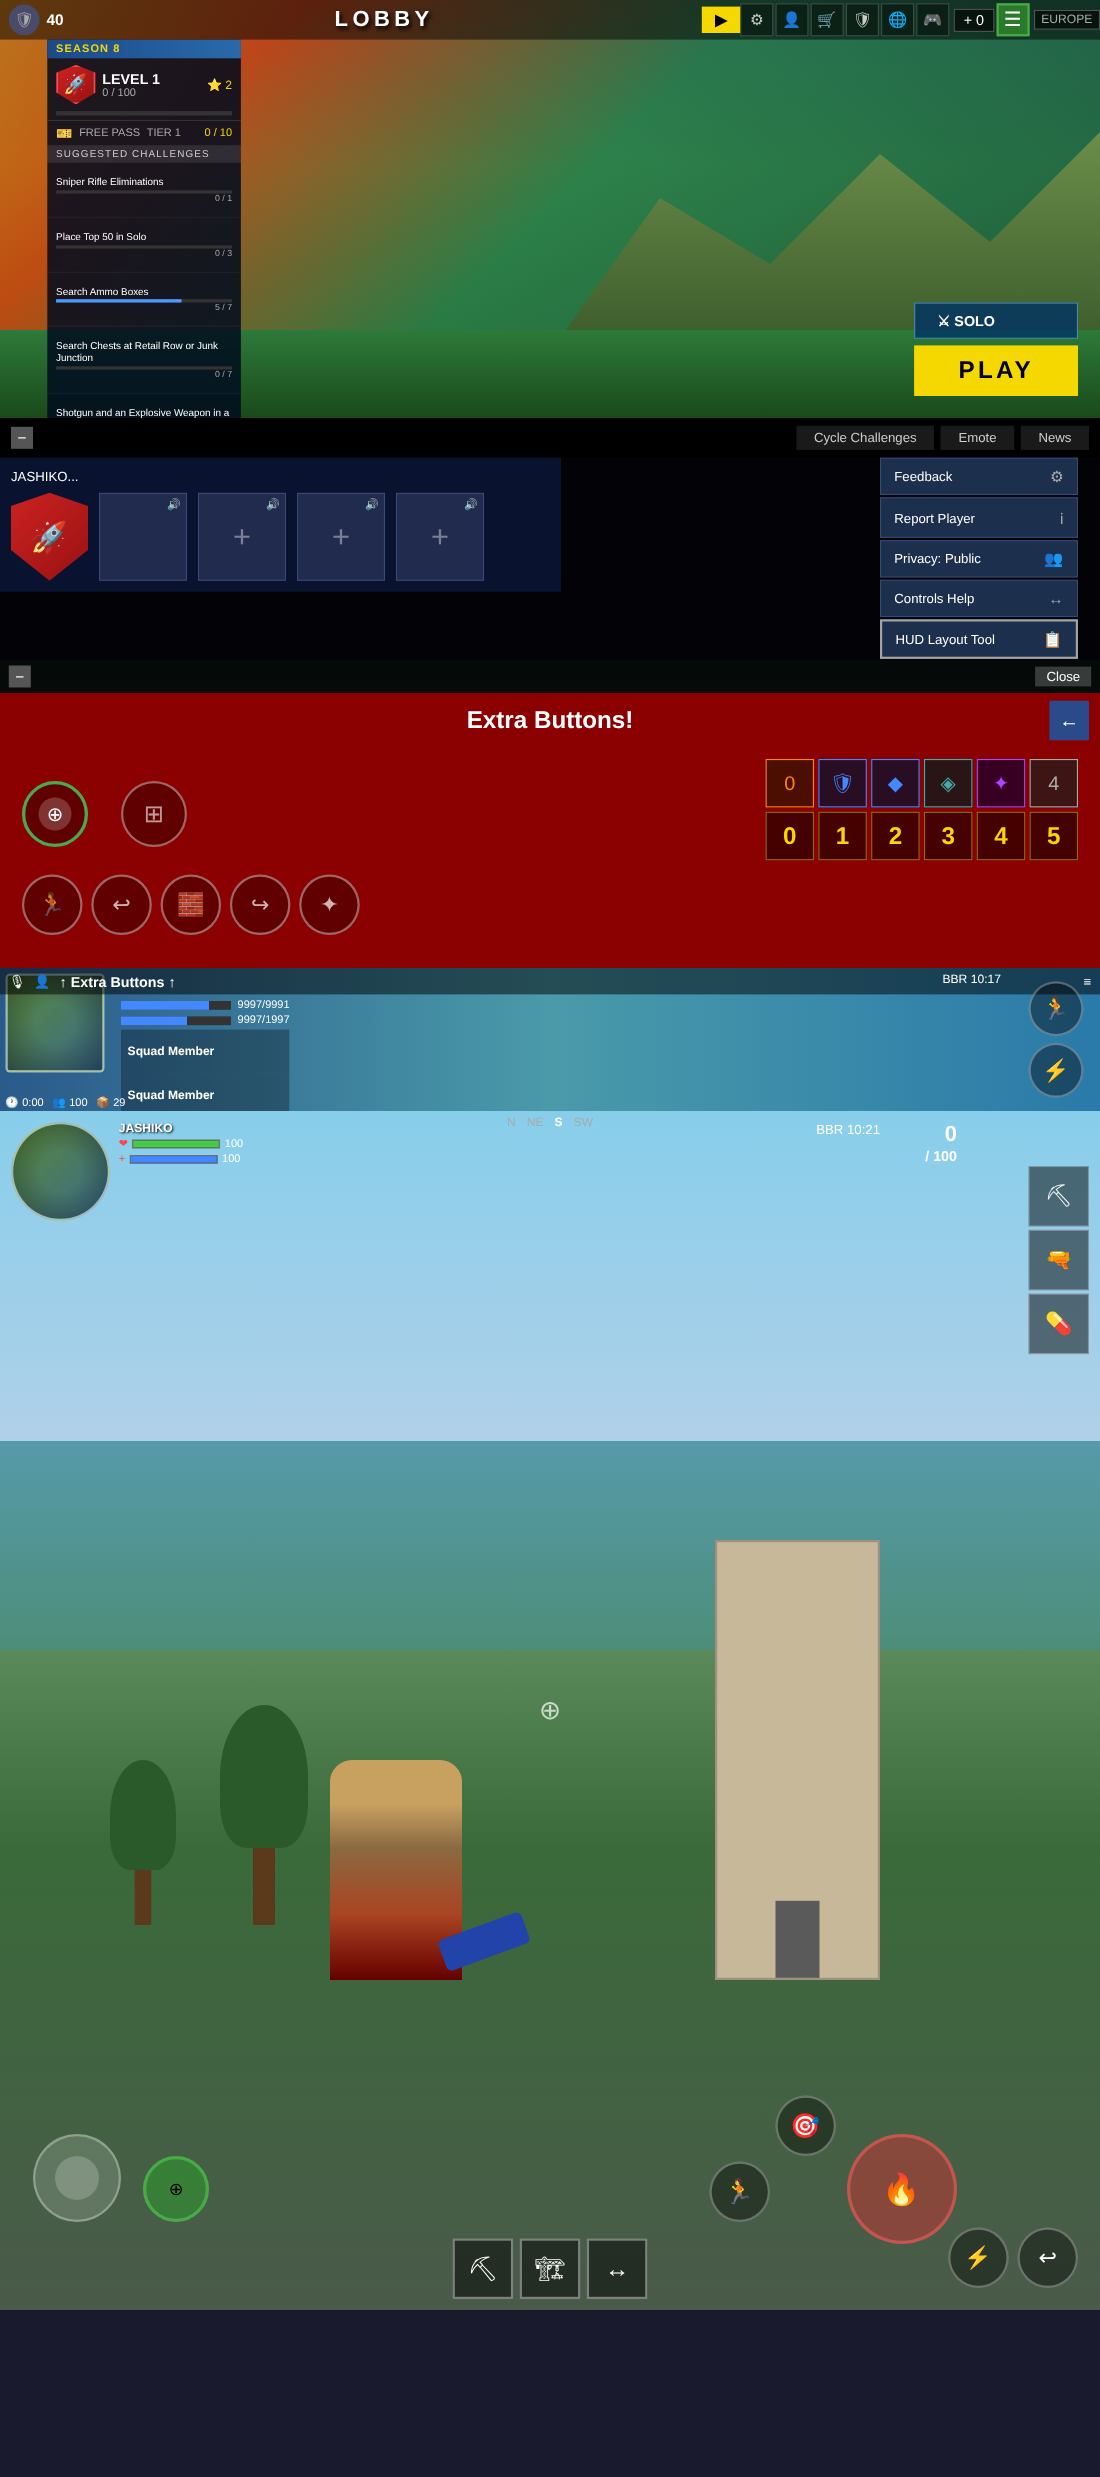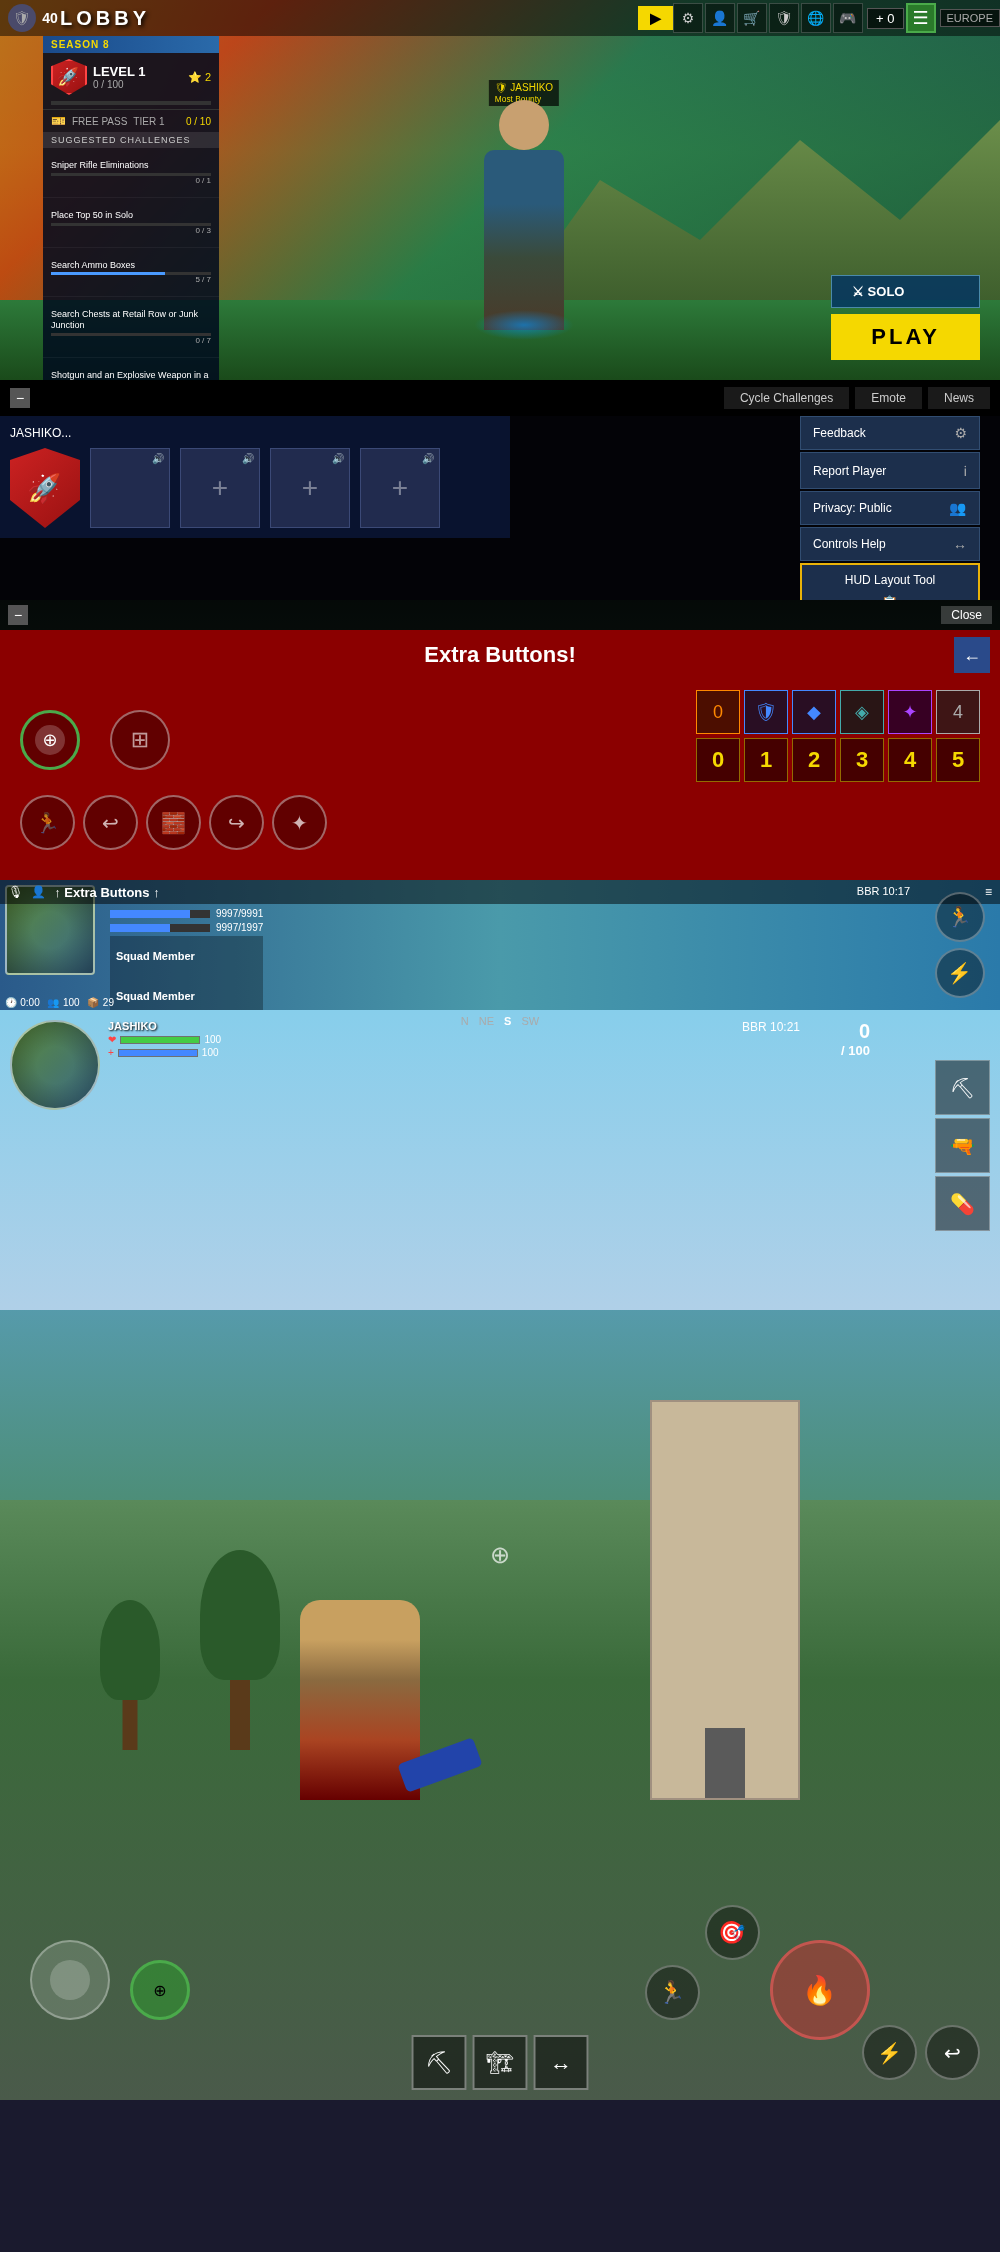--- a/index.html
+++ b/index.html
@@ -80,21 +80,21 @@
     .hud-number {
       color: white;
       font-size: 14px;
       font-weight: bold;
       min-width: 20px;
       text-align: center;
     }
 
     .lobby-title {
       flex: 1;
-      text-align: left;
+      text-align: center;
       color: white;
       font-size: 20px;
       font-weight: 900;
       letter-spacing: 4px;
       text-shadow: 2px 2px 4px black;
     }
 
     .play-btn-hud {
       background: #f5d800;
       color: black;
@@ -513,22 +513,21 @@
       align-items: center;
       gap: 8px;
       background: rgba(30,50,80,0.95);
       border: 1px solid rgba(100,150,200,0.3);
       margin-bottom: 2px;
       padding: 8px 12px;
       cursor: pointer;
     }
 
     .settings-item.active {
-      border: 2px solid #eab308;
-      flex-direction: column;
+      border: 2px solid #a3a3a3;
     }
 
     .settings-item-text {
       color: white;
       font-size: 12px;
       flex: 1;
     }
 
     .settings-item-icon {
       color: #aaa;
@@ -1292,32 +1291,20 @@
     </div>
     <div class="challenge-item">
       <div class="challenge-name">Shotgun and an Explosive Weapon in a single match</div>
       <div class="challenge-bar">
           <div class="challenge-fill" style="width:0%"></div>
         </div>
       <div class="challenge-count">0 / 2</div>
     </div>
   </div>
 
-  <div class="character-container">
-    <div class="character-figure">
-      <div class="char-name-tag">
-        🛡 <span>JASHIKO</span>
-        <br><small>Most Bounty</small>
-      </div>
-      <div class="char-head"></div>
-      <div class="char-body">
-        <div class="char-glow"></div>
-      </div>
-    </div>
-  </div>
 
   <div class="right-play-panel">
     <button class="solo-btn">⚔ SOLO</button>
     <button class="play-main-btn">PLAY</button>
   </div>
 </div>
 
 <div class="menu-overlay-section">
 
   <div class="bottom-nav-bar">

